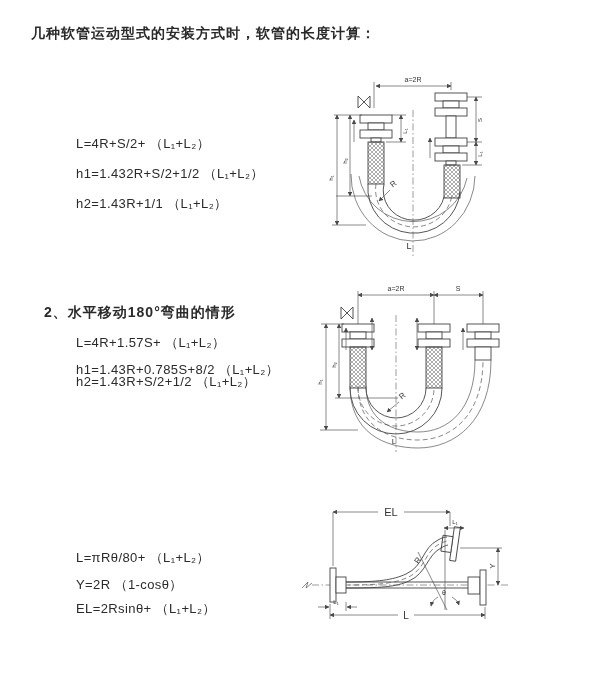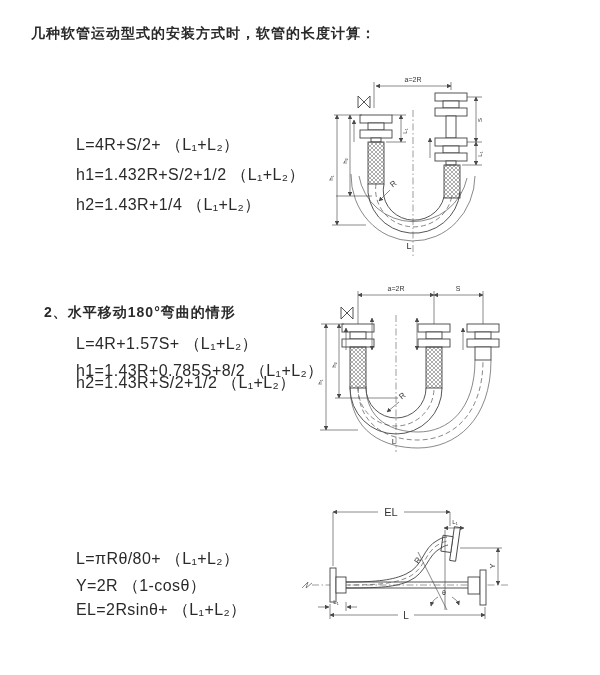--- a/index.html
+++ b/index.html
@@ -8,21 +8,21 @@
     font-family:"Liberation Sans", sans-serif;color:#2a2a2a;overflow:hidden;
   }
   .title{
     position:absolute;left:31px;top:25px;font-size:14px;font-weight:bold;
     letter-spacing:1px;margin:0;
   }
   .sec-heading{
     position:absolute;font-size:14px;font-weight:bold;letter-spacing:1px;white-space:nowrap;
   }
   .fl{
-    position:absolute;font-size:16px;font-weight:500;letter-spacing:.4px;white-space:nowrap;
+    position:absolute;font-size:13px;font-weight:500;letter-spacing:.4px;white-space:nowrap;
   }
   svg.diagram{position:absolute;}
   svg text{fill:#333;font-family:"Liberation Sans",sans-serif;}
   .ln{stroke:#424242;stroke-width:.9;fill:none;}
   .lnthin{stroke:#565656;stroke-width:.7;fill:none;}
   .dim{stroke:#4a4a4a;stroke-width:.65;fill:none;}
   .cl{stroke:#666;stroke-width:.65;fill:none;stroke-dasharray:7 2.5 1.5 2.5;}
   .dash{stroke:#555;stroke-width:.7;fill:none;stroke-dasharray:5 3;}
   .part{stroke:#424242;stroke-width:.9;fill:#fff;}
   .braid1{stroke:#424242;stroke-width:.9;fill:url(#hp1);}
@@ -30,21 +30,21 @@
 </style>
 </head>
 <body>
 
 <div class="page">
 
   <h1 class="title">几种软管运动型式的安装方式时，软管的长度计算：</h1>
 
   <div class="fl" style="left:76px;top:135px">L=4R+S/2+ （L₁+L₂）</div>
   <div class="fl" style="left:76px;top:165px">h1=1.432R+S/2+1/2 （L₁+L₂）</div>
-  <div class="fl" style="left:76px;top:195px">h2=1.43R+1/4 （L₁+L₂）</div>
+  <div class="fl" style="left:76px;top:195px">h2=1.43R+1/1 （L₁+L₂）</div>
 
   <svg class="diagram" style="left:306px;top:66px" width="285" height="198" viewBox="0 0 285 198">
     <defs>
       <marker id="ar1" viewBox="0 0 10 10" refX="9" refY="5" markerWidth="7" markerHeight="7" orient="auto-start-reverse">
         <path d="M0,0 L10,5 L0,10 z" fill="#4a4a4a"></path>
       </marker>
       <pattern id="hp1" width="4" height="4" patternUnits="userSpaceOnUse">
         <path d="M0,4 L4,0 M0,0 L4,4" stroke="#8a8a8a" stroke-width="0.7"></path>
       </pattern>
     </defs>

